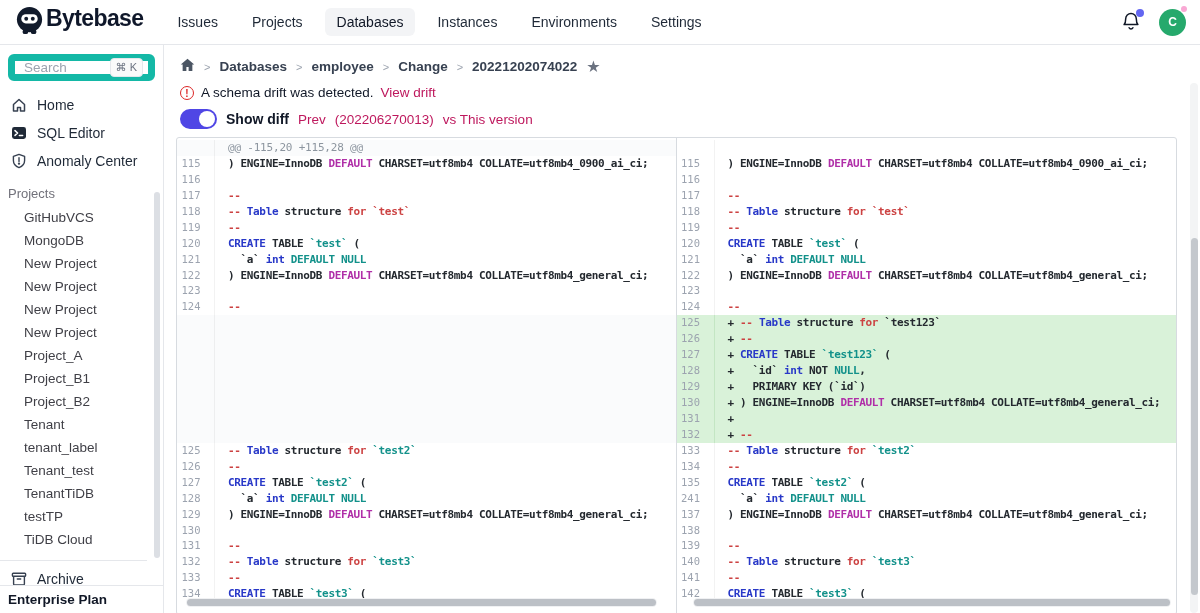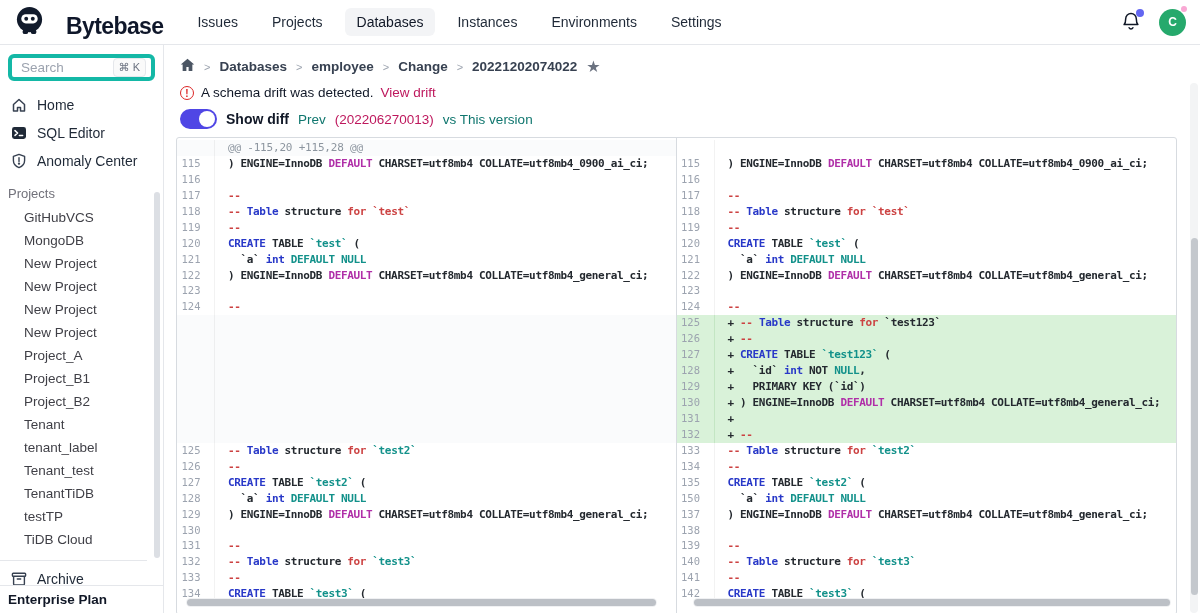--- a/index.html
+++ b/index.html
@@ -3,39 +3,39 @@
 <meta charset="utf-8">
 <style>
   * { margin:0; padding:0; box-sizing:border-box; }
   html,body { width:1200px; height:613px; overflow:hidden; background:#fff;
               font-family:"Liberation Sans", sans-serif; }
 
   
   .topnav { position:absolute; top:0; left:0; width:1200px; height:45px;
             display:flex; align-items:center; padding:0 14px;
             border-bottom:1px solid #e5e7eb; background:#fff; z-index:30; }
-  .brand { display:flex; align-items:flex-end; gap:21px; cursor:pointer; }
+  .brand { display:flex; align-items:flex-start; gap:1px; cursor:pointer; }
   .brand-word { font-size:23px; font-weight:800; color:#0f172a; letter-spacing:-0.6px; }
   .main-nav { display:flex; align-items:center; gap:10px; margin-left:22px; }
   .nav-item { padding:6px 12px; font-size:14px; color:#1f2937; border-radius:6px; cursor:pointer; }
   .nav-item.active { background:#f3f4f6; font-weight:500; color:#111827; }
   .topnav-right { margin-left:auto; display:flex; align-items:center; gap:18px; }
   .bell-wrap { position:relative; width:20px; height:22px; cursor:pointer; }
   .bell-dot { position:absolute; top:-2px; right:-3px; width:8px; height:8px;
               border-radius:50%; background:#6366f1; }
   .avatar { position:relative; width:27px; height:27px; border-radius:50%; background:#26a96c;
             color:#fff; font-size:12px; font-weight:700; display:flex; align-items:center;
             justify-content:center; cursor:pointer; }
   .avatar-dot { position:absolute; top:-3px; right:-1px; width:6px; height:6px;
                 border-radius:50%; background:#f9a8d4; }
 
   
   .sidebar { position:absolute; top:45px; left:0; width:164px; bottom:0;
              background:#fff; border-right:1px solid #e5e7eb; }
-  .search-box { margin:9px 8px 10px 8px; height:27px; border:4px solid #14b8a6;
+  .search-box { margin:9px 8px 10px 8px; height:27px; border:7px solid #14b8a6;
                 border-radius:6px; display:flex; align-items:center; padding:0 5px 0 9px;
                 background:#fff; cursor:text; }
   .search-ph { color:#9ca3af; font-size:13.5px; flex:1; }
   .kbd { border:1px solid #e5e7eb; background:#fafafa; border-radius:4px;
          font-size:11px; color:#6b7280; padding:2px 5px; }
   .side-item { height:28px; display:flex; align-items:center; gap:10px;
                padding:0 10px; font-size:14px; color:#1f2937; cursor:pointer; }
   .side-item .ic { width:17px; display:flex; justify-content:center; }
   .section-label { padding:11px 10px 5px 8px; font-size:13px; color:#71717a; }
   .proj-item { padding:4px 10px 4px 24px; font-size:13.5px; color:#3f3f46; cursor:pointer; }
@@ -60,21 +60,21 @@
               line-height:13px; }
   .alert-text { font-size:13.5px; color:#111827; }
   .link { color:#be185d; font-size:13.5px; cursor:pointer; }
 
   .toggle-row { position:absolute; top:64px; left:16px; display:flex; align-items:center; gap:9px; }
   .toggle { position:relative; width:37px; height:20px; border-radius:10px;
             background:#4f46e5; cursor:pointer; }
   .toggle-knob { position:absolute; top:2px; right:2px; width:16px; height:16px;
                  border-radius:50%; background:#fff; }
   .toggle-label { font-size:14px; font-weight:700; color:#111827; }
-  .muted { color:#0f766e; font-size:13.5px; }
+  .muted { color:#be185d; font-size:13.5px; }
 
   
   .diff-wrap { position:absolute; top:92px; left:12px; width:1001px; bottom:-2px;
                border:1px solid #d7dbe0; border-radius:3px; background:#fff;
                display:flex; overflow:hidden; }
   .pane { width:50%; overflow:hidden; padding-top:2px; }
   .pane.left { border-right:1px solid #d7dbe0; }
   .drow { display:flex; height:15.95px; line-height:15.95px; }
   .lnum { flex:none; width:38px; text-align:center; padding-right:9px;
           font-family:"DejaVu Sans Mono", monospace; font-size:10.5px; color:#9ca3af;
@@ -453,21 +453,21 @@
         </div>
         <div class="drow ctx">
           <span class="lnum">134</span>
           <span class="lcode"><span class="seg-r">--</span></span>
         </div>
         <div class="drow ctx">
           <span class="lnum">135</span>
           <span class="lcode"><span class="seg-b">CREATE</span><span class="seg-p"> TABLE </span><span class="seg-t">`test2`</span><span class="seg-p"> (</span></span>
         </div>
         <div class="drow ctx">
-          <span class="lnum">150</span>
+          <span class="lnum">241</span>
           <span class="lcode"><span class="seg-p">  `a` </span><span class="seg-b">int</span><span class="seg-p"> </span><span class="seg-t">DEFAULT NULL</span></span>
         </div>
         <div class="drow ctx">
           <span class="lnum">137</span>
           <span class="lcode"><span class="seg-p">) </span><span class="seg-p">ENGINE=InnoDB </span><span class="seg-m">DEFAULT</span><span class="seg-p"> CHARSET=utf8mb4 COLLATE=utf8mb4_general_ci;</span></span>
         </div>
         <div class="drow ctx">
           <span class="lnum">138</span>
           <span class="lcode"></span>
         </div>

